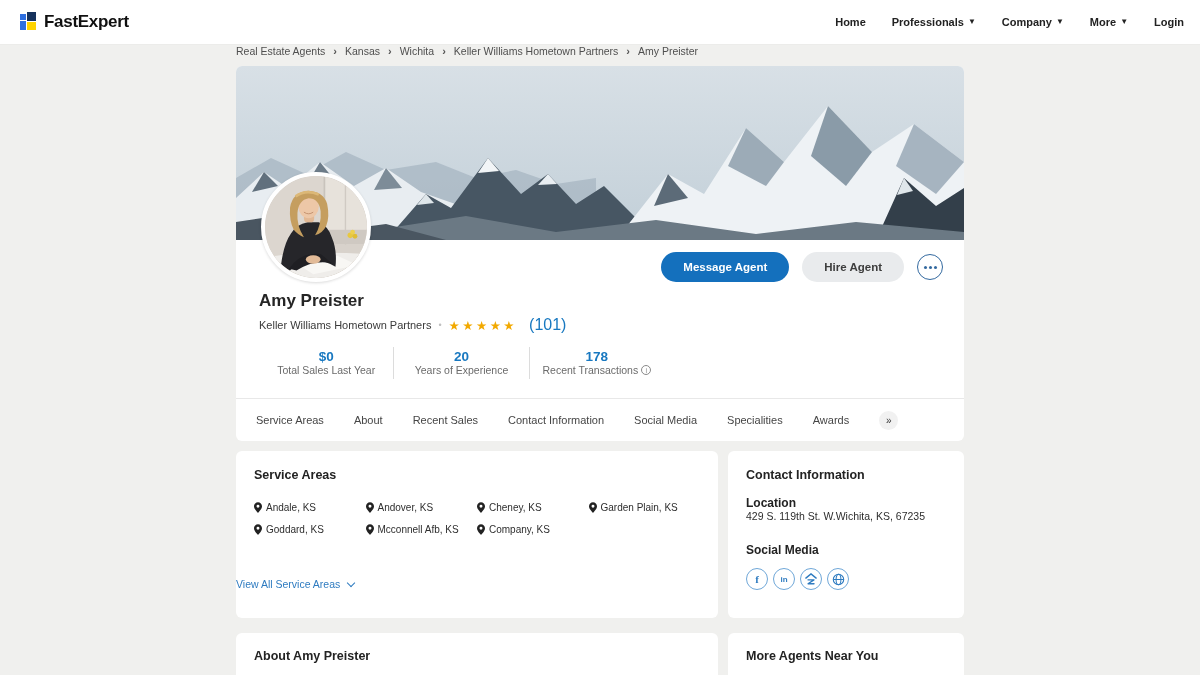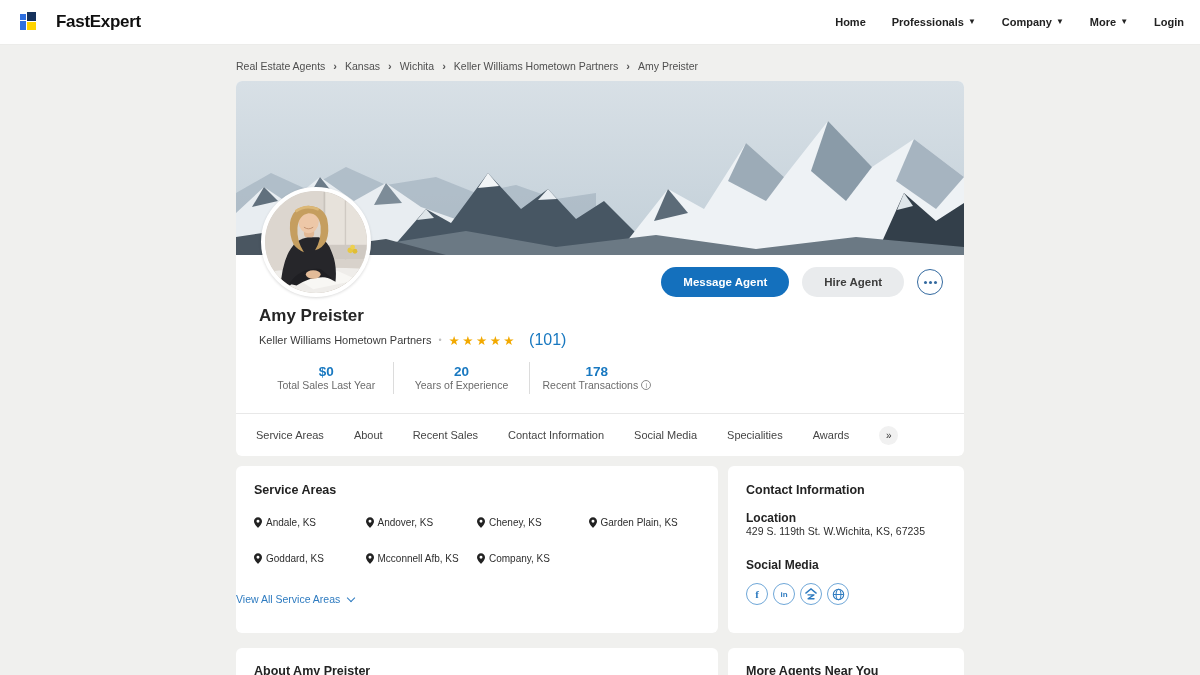--- a/index.html
+++ b/index.html
@@ -2,37 +2,37 @@
 <html><head>
 <meta charset="utf-8">
 <style>
   * { margin:0; padding:0; box-sizing:border-box; }
   html,body { width:1200px; height:675px; overflow:hidden; background:#f0f0ee;
     font-family:"Liberation Sans", sans-serif; }
 
   
   .header { height:45px; background:#ffffff; display:flex; align-items:center;
     justify-content:space-between; padding:0 16px 0 10px; border-bottom:1px solid #ececea; }
-  .brand { display:flex; align-items:flex-end; gap:16px; cursor:pointer;padding-left:10px; }
+  .brand { display:flex; align-items:flex-end; gap:4px; cursor:pointer;padding-left:10px; }
   .brand-icon { width:20px; height:20px; position:relative; }
   .brand-icon .sq { position:absolute; }
   .sq1 { left:0; top:2px; width:6px; height:6px; background:#2e6fe0; }
   .sq2 { left:7px; top:0; width:9px; height:9px; background:#16325c; }
   .sq3 { left:0; top:9px; width:6px; height:9px; background:#2e6fe0; }
   .sq4 { left:7px; top:10px; width:9px; height:8px; background:#ffd400; }
   .brand-text { font-size:17px; font-weight:700; color:#101010; letter-spacing:-0.3px; }
   .nav { display:flex; align-items:center; gap:26px; }
   .nav-item { font-size:11px; font-weight:700; color:#222; cursor:pointer; display:flex; align-items:center; gap:4px; }
   .caret { font-size:8px; color:#222; line-height:1; }
   .cta-btn { background:#fdd40d; border:none; border-radius:15px; padding:8px 17px;
     font-size:11px; font-weight:700; color:#1d1d1d; cursor:pointer; font-family:inherit; }
 
   
   .container { width:728px; margin:0 auto; }
-  .breadcrumb { padding-top:15px; font-size:10.5px; color:#4f4f4f; display:flex; align-items:center; gap:8px; }
+  .breadcrumb { font-size:10.5px; color:#4f4f4f; display:flex; align-items:center; gap:8px; }
   .crumb { cursor:pointer; }
   .crumb-sep { font-size:11px; color:#555; font-weight:700; }
 
   .card { background:#ffffff; border-radius:6px; }
 
   
   .profile-card { margin-top:9px; overflow:hidden; }
   .hero { height:174px; position:relative; }
   .hero svg { display:block; width:100%; height:100%; }
   .profile-body { position:relative; padding-bottom:0; }
@@ -70,21 +70,21 @@
   .tabs { margin-top:19px; border-top:1px solid #e8e8e8; display:flex; align-items:center;
     gap:30px; padding:0 20px; height:43px; }
   .tab { font-size:11px; color:#454545; cursor:pointer; white-space:nowrap; }
   .tabs-next { width:19px; height:19px; border-radius:50%; background:#f1f1f1; color:#333;
     font-size:10px; display:flex; align-items:center; justify-content:center; cursor:pointer; }
 
   
   .cards-row { display:grid; grid-template-columns:482px 236px; gap:10px; margin-top:10px; }
   .sa-card { height:167px; padding:17px 18px; position:relative; }
   .card-title { font-size:12.5px; font-weight:700; color:#232323; }
-  .areas-grid { display:grid; grid-template-columns:repeat(4,1fr); row-gap:25px; margin-top:20px; }
+  .areas-grid { display:grid; grid-template-columns:repeat(4,1fr); row-gap:11px; margin-top:20px; }
   .area { display:flex; align-items:center; gap:4px; font-size:10px; color:#2e2e2e; }
   .area svg { flex:none; }
   .view-all { position:absolute; left:0; right:0; bottom:28px; display:flex; justify-content:flex-start;
     align-items:center; gap:8px; color:#2e7bc0; font-size:10.5px; cursor:pointer; }
   .chev-down { width:6px; height:6px; border-right:1.5px solid #2e7bc0; border-bottom:1.5px solid #2e7bc0;
     transform:rotate(45deg); margin-top:-3px; }
 
   .contact-card { height:167px; padding:17px 18px; }
   .sub-title { font-size:12px; font-weight:700; color:#232323; margin-top:14px; }
   .address { font-size:10.5px; color:#2e2e2e; margin-top:0; }

